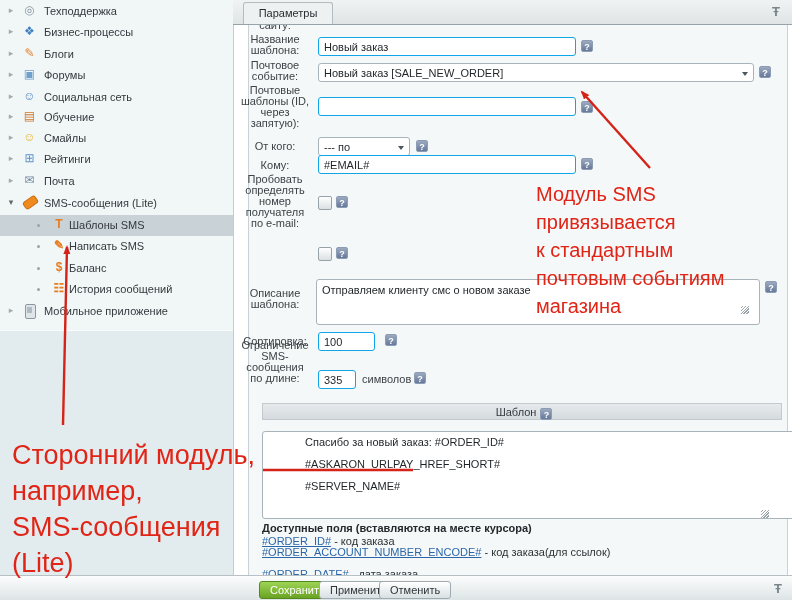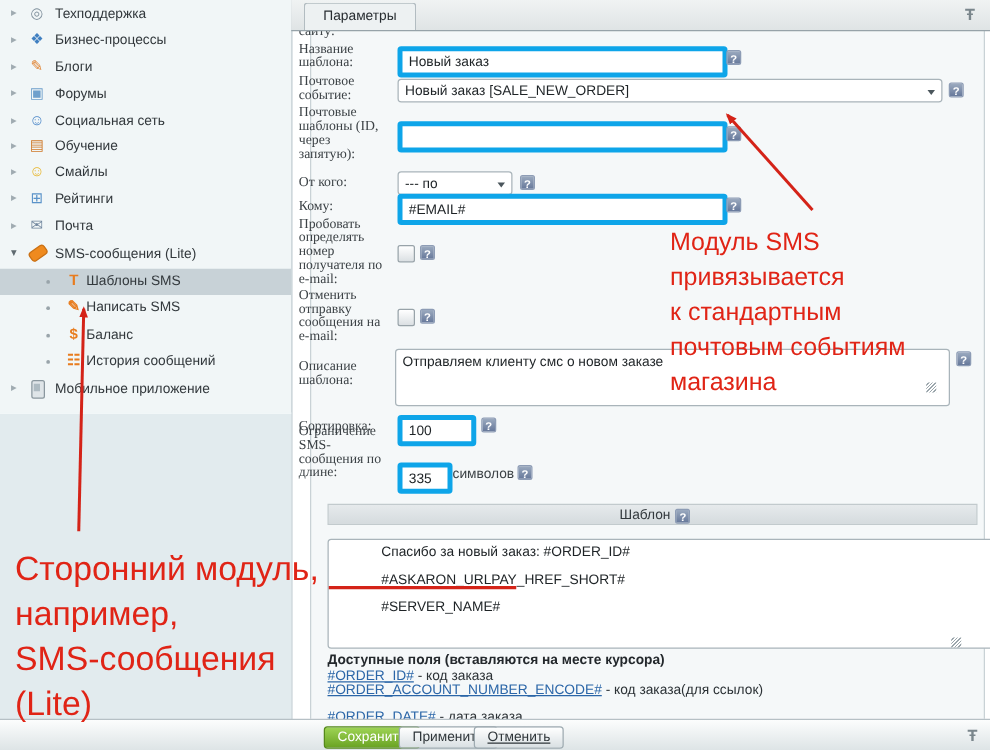--- a/index.html
+++ b/index.html
@@ -21,22 +21,22 @@
   .ic-soc{color:#4a86c8;}.ic-learn{color:#cf7a2a;}.ic-smile{color:#e8b62c;}.ic-rate{color:#5b93c9;}.ic-mail{color:#7489a0;}
   .sms-pill{position:absolute;left:23px;top:5px;width:13px;height:7px;border-radius:3px;background:#ef8a1e;border:1px solid #c96f12;transform:rotate(-35deg);}
   .phone{position:absolute;left:25px;top:3px;width:9px;height:13px;border:1px solid #8a979e;border-radius:2px;background:#dfe5e8;}
   .phone:before{content:"";position:absolute;left:1px;top:2px;width:5px;height:6px;background:#aebbc2;}
   
   #tabbar{position:absolute;left:233px;right:0;top:0;height:24px;background:linear-gradient(#f0f3f3,#dfe4e5);border-bottom:1px solid #97a3a9;z-index:20;}
   #tab-params{position:absolute;left:10px;top:2px;width:88px;height:21px;background:#edf1f2;border:1px solid #b2bcc1;border-bottom:none;border-radius:3px 3px 0 0;font-size:11px;color:#272c30;text-align:center;line-height:21px;cursor:pointer;}
   .pin{position:absolute;font-size:13px;color:#7a868c;font-weight:bold;cursor:pointer;}
   
   #form{position:absolute;left:248px;top:24px;width:538px;height:551px;background:#f5f8f9;border-left:1px solid #c9d2d6;border-right:1px solid #c9d2d6;z-index:10;}
-  .flabel{position:absolute;left:-10px;width:72px;text-align:left;font-size:11px;line-height:11px;color:#3c4246;font-family:Liberation Serif, serif;}
-  .tinput{position:absolute;height:17px;border:4px solid #0ea5e9;border-radius:3px;background:#fff;font-family:"Liberation Sans",sans-serif;font-size:11px;color:#1e2326;padding:0 0 0 5px;}
+  .flabel{position:absolute;left:-10px;width:72px;text-align:center;font-size:11px;line-height:11px;color:#3c4246;}
+  .tinput{position:absolute;height:17px;border:1px solid #0ea5e9;border-radius:3px;background:#fff;font-family:"Liberation Sans",sans-serif;font-size:11px;color:#1e2326;padding:0 0 0 5px;}
   .fsel{position:absolute;height:19px;border:1px solid #a9b4ba;border-radius:3px;background:#fff;font-size:11px;color:#1e2326;line-height:19px;padding-left:5px;cursor:pointer;box-sizing:border-box;}
   .selarrow{position:absolute;right:5px;top:8px;width:0;height:0;border-left:3px solid transparent;border-right:3px solid transparent;border-top:4px solid #4b565c;}
   .help{position:absolute;width:12px;height:12px;border-radius:2px;background:linear-gradient(#9baabf,#67799b);border:1px solid #8d9cb5;color:#fff;font-size:9px;font-weight:bold;line-height:12px;text-align:center;cursor:pointer;box-sizing:border-box;}
   .cbx{position:absolute;width:12px;height:12px;border:1px solid #98a3a9;border-radius:2px;background:linear-gradient(#ffffff,#dbe0e3);cursor:pointer;}
   .ftext{position:absolute;border:1px solid #a9b4ba;border-radius:3px;background:#fff;font-family:"Liberation Sans",sans-serif;font-size:11px;line-height:11px;color:#1e2326;padding:5px;resize:none;}
   .grip{position:absolute;width:8px;height:8px;background:
     repeating-linear-gradient(135deg,transparent,transparent 1px,#9aa5ab 1px,#9aa5ab 2px);}
   #sectbar{position:absolute;left:13px;top:379px;width:520px;height:17px;background:linear-gradient(#e6eaec,#d5dbde);border:1px solid #c2cacd;text-align:center;font-size:11px;color:#33393d;line-height:17px;box-sizing:border-box;}
   #sectbar .help{position:relative;display:inline-block;top:2px;left:4px;}
   .avt{position:absolute;left:13px;font-size:11px;color:#23282c;}
@@ -170,21 +170,20 @@
     <span class="help" style="left:167px;top:116px;">?</span>
 
     <div class="flabel" style="top:136px">Кому:</div>
     <input class="tinput" style="left: 69px; top: 131px; width: 251px;" value="#EMAIL#">
     <span class="help" style="left:332px;top:134px;">?</span>
 
     <div class="flabel" style="top:150px">Пробовать определять номер получателя по e-mail:</div>
     <span class="cbx" style="left:69px;top:172px;"></span>
     <span class="help" style="left:87px;top:172px;">?</span>
 
-    <div class="flabel" style="top:207px">Отменить отправку сообщения на e-mail:</div>
     <span class="cbx" style="left:69px;top:223px;"></span>
     <span class="help" style="left:87px;top:223px;">?</span>
 
     <div class="flabel" style="top:264px">Описание шаблона:</div>
     <textarea class="ftext" style="left: 67px; top: 255px; width: 432px; height: 34px;">Отправляем клиенту смс о новом заказе</textarea>
     <span class="help" style="left:516px;top:257px;">?</span>
     <span class="grip" style="left:492px;top:282px;"></span>
 
     <div class="flabel" style="top:312px">Сортировка:</div>
     <input class="tinput" style="left: 69px; top: 308px; width: 50px;" value="100">
@@ -216,21 +215,21 @@
     </div>
     <div class="avrow" style="top:544px">
       <a>#ORDER_DATE#</a>
       <span>- дата заказа</span>
     </div>
   </div>
 
   <div id="footer">
     <button class="btn btn-green" style="left:259px;">Сохранить</button>
     <button class="btn btn-gray" style="left:319px;">Применить</button>
-    <button class="btn btn-gray" style="left:379px;text-decoration:underline;">Отменить</button>
+    <button class="btn btn-gray" style="left:379px;">Отменить</button>
     <span class="pin" style="right:10px;top:5px;">Ŧ</span>
   </div>
 
   <div class="note" id="note3">Сторонний модуль,
 например,
 SMS-сообщения
 (Lite)</div>
   <div class="note" id="note2">Модуль SMS привязывается
 к стандартным
 почтовым событиям

